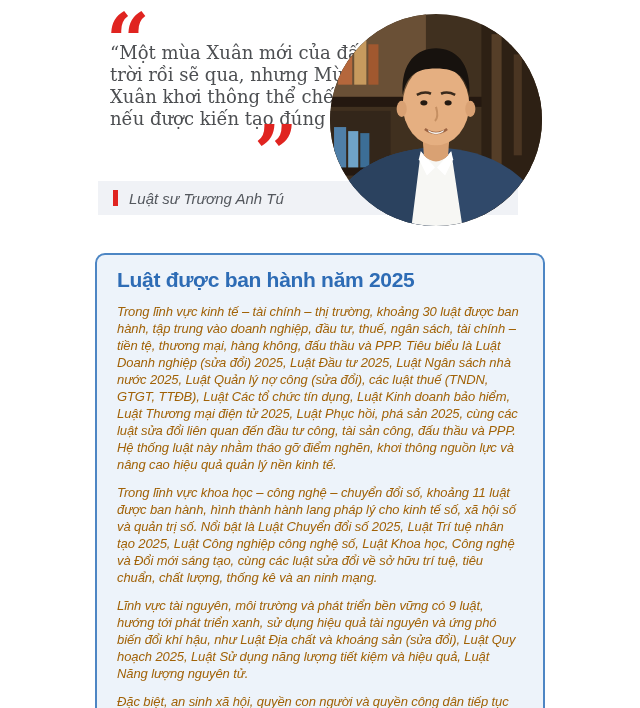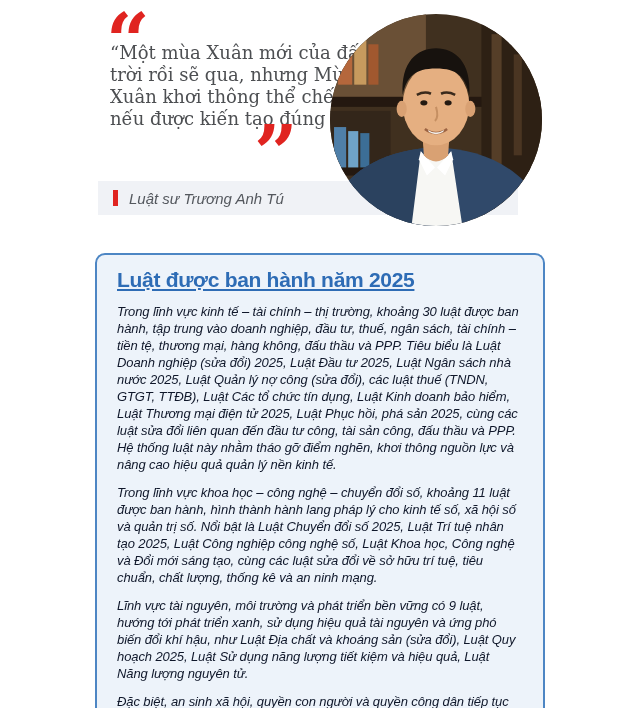--- a/index.html
+++ b/index.html
@@ -97,28 +97,27 @@
     border: 2px solid #4d86c4;
     border-radius: 10px;
     padding: 13px 20px 14px;
   }
   .info-title {
     margin: 0 0 11px 0;
     font-size: 21px;
     font-weight: bold;
     color: #2e6cb5;
     letter-spacing: -0.3px;
-    text-decoration: underline;
   }
   .law-paragraph {
     margin: 0 0 11px 0;
     font-style: italic;
     font-size: 13px;
     line-height: 17px;
-    color: #0f172a;
+    color: #a16207;
     letter-spacing: -0.1px;
   }
   .law-paragraph:last-child { margin-bottom: 0; }
 </style>
 </head>
 <body>
 
 <div class="page">
 
   <div class="open-quote">“</div>

